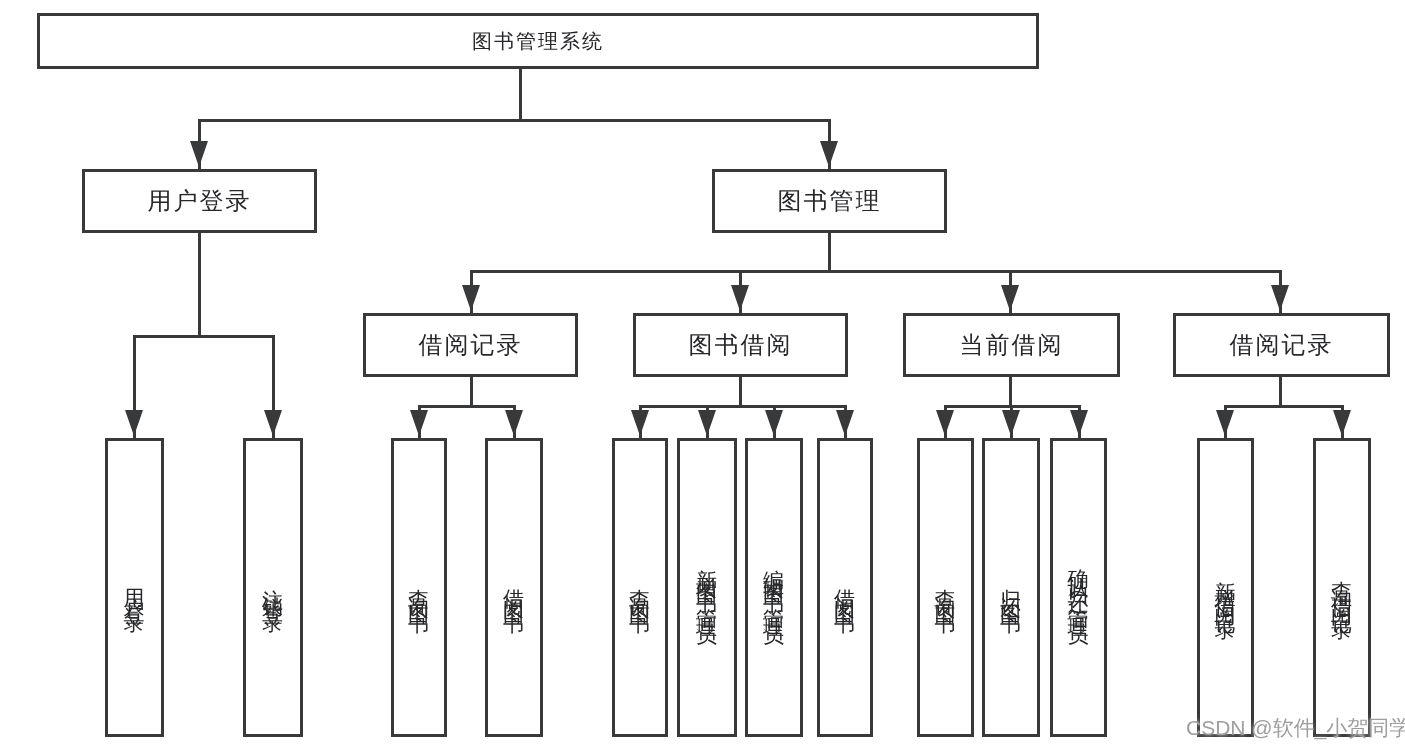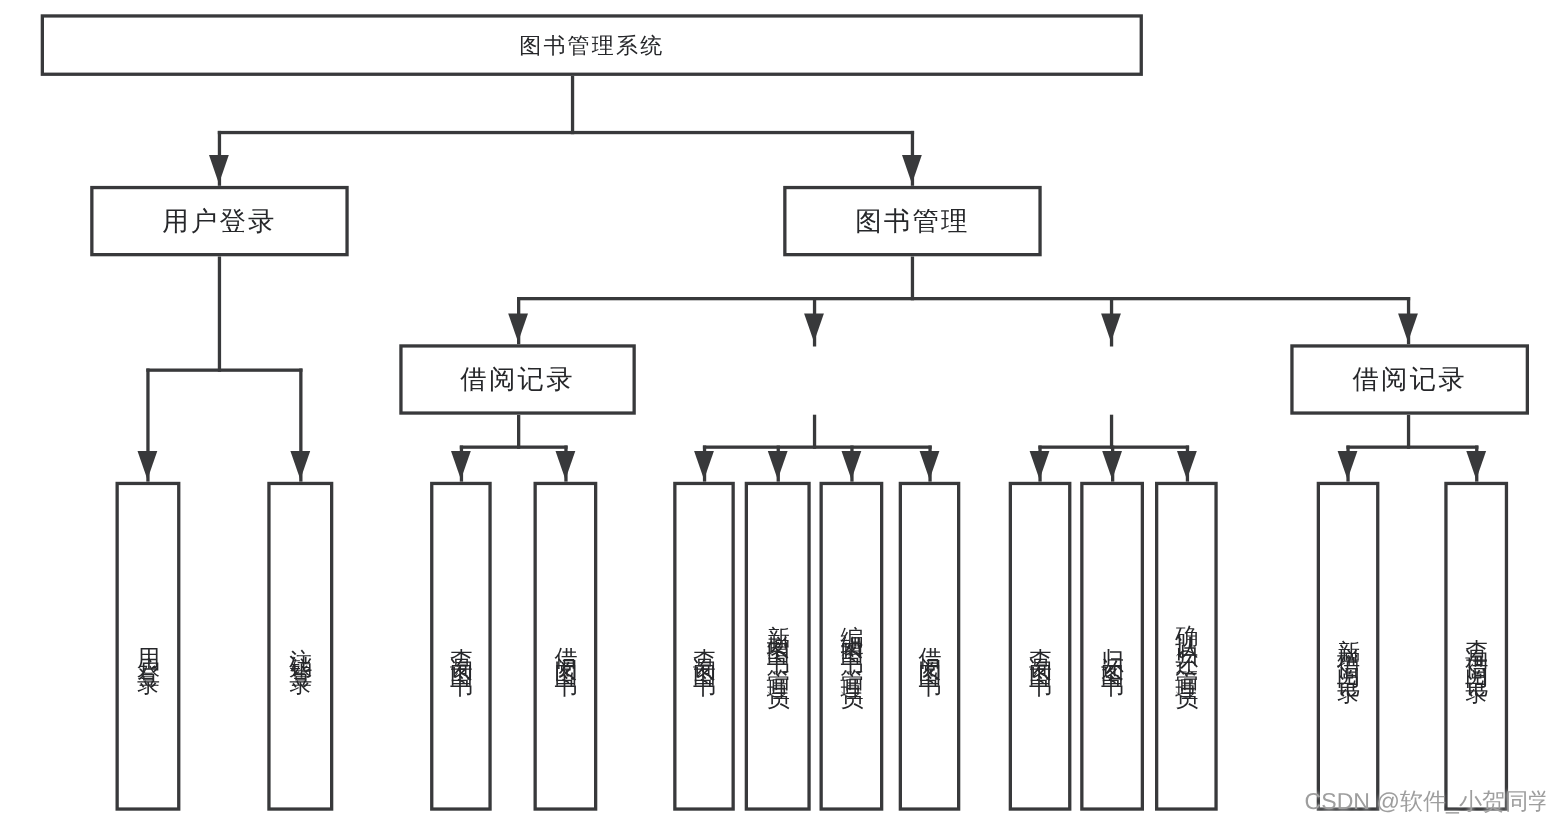--- a/index.html
+++ b/index.html
@@ -116,20 +116,22 @@
   <div class="arrow" style="left:1070px;top:410px;"></div>
   <div class="arrow" style="left:1216px;top:410px;"></div>
   <div class="arrow" style="left:1333px;top:410px;"></div>
 
   <div class="box h-label root-label" style="left:21px;top:13px;width:1002px;height:56px;">图书管理系统</div>
 
   <div class="box h-label" style="left:82px;top:169px;width:235px;height:64px;">用户登录</div>
   <div class="box h-label" style="left:712px;top:169px;width:235px;height:64px;">图书管理</div>
 
   <div class="box h-label" style="left:363px;top:313px;width:215px;height:64px;">借阅记录</div>
+  <div class="box h-label" style="left:633px;top:313px;width:215px;height:64px;">图书借阅</div>
+  <div class="box h-label" style="left:903px;top:313px;width:217px;height:64px;">当前借阅</div>
   <div class="box h-label" style="left:1173px;top:313px;width:217px;height:64px;">借阅记录</div>
 
   <div class="box v-label" style="left:105px;top:438px;width:59px;height:299px;">用户登录</div>
   <div class="box v-label" style="left:243px;top:438px;width:60px;height:299px;">注销登录</div>
 
   <div class="box v-label" style="left:391px;top:438px;width:56px;height:299px;">查询图书</div>
   <div class="box v-label" style="left:485px;top:438px;width:58px;height:299px;">借阅图书</div>
 
   <div class="box v-label" style="left:612px;top:438px;width:56px;height:299px;">查询图书</div>
   <div class="box v-label" style="left:677px;top:438px;width:60px;height:299px;">新增图书（管理员）</div>

